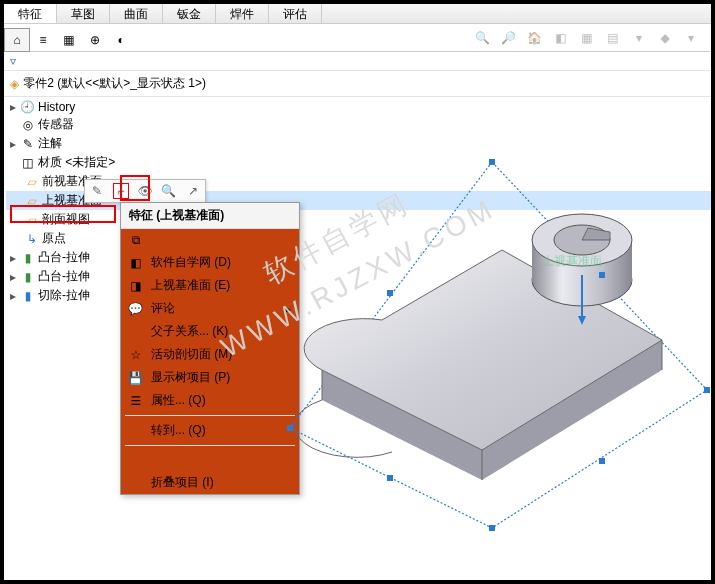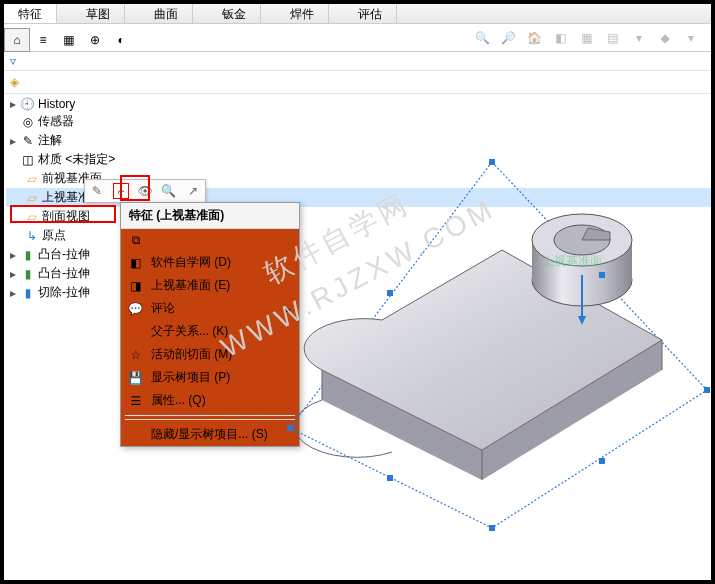--- a/index.html
+++ b/index.html
@@ -1,17 +1,17 @@
 <!DOCTYPE html>
 <html><head>
 <meta charset="utf-8">
 <style>
 * { margin:0; padding:0; box-sizing:border-box; font-family:"Microsoft YaHei",Arial,sans-serif; font-size:12px; }
 body { width:715px; height:584px; background:#fff; overflow:hidden; border:4px solid #000; position:relative; }
-.tabbar { height:20px; background:linear-gradient(#f8f8f8,#e8e8e8); border-bottom:1px solid #ccc; display:flex;gap:15px; }
+.tabbar { height:20px; background:linear-gradient(#f8f8f8,#e8e8e8); border-bottom:1px solid #ccc; display:flex; }
 .tab { padding:2px 14px; border-right:1px solid #ccc; cursor:pointer; line-height:16px; }
 .tab.active { background:#fff; border-bottom:1px solid #fff; }
 .viewtools { position:absolute; right:10px; top:24px; display:flex; gap:6px; align-items:center; opacity:.55; }
 .vt { width:20px; height:20px; display:flex; align-items:center; justify-content:center; color:#888; }
 .panel-tabs { display:flex; height:24px; border-bottom:1px solid #ccc; margin-top:4px; }
 .ptab { width:26px; height:24px; border:1px solid transparent; display:flex; align-items:center; justify-content:center; }
 .ptab.active { border:1px solid #999; background:#f4f4f4; }
 .filter-row { padding:2px 6px; color:#1a6fb3; }
 .part-row { padding:4px 6px; border-top:1px solid #e4e4e4; border-bottom:1px solid #e4e4e4; display:flex; align-items:center; gap:4px; }
 .tree { padding:2px 0 0 2px; }
@@ -62,20 +62,21 @@
 <div class="panel-tabs">
   <div class="ptab active">⌂</div>
   <div class="ptab">≡</div>
   <div class="ptab">▦</div>
   <div class="ptab">⊕</div>
   <div class="ptab">◐</div>
 </div>
 <div class="filter-row">▿</div>
 <div class="part-row">
   <span style="color:#d4a33a">◈</span>
+  <span>零件2 (默认&lt;&lt;默认&gt;_显示状态 1&gt;)</span>
 </div>
 
 <div class="tree">
   <div class="tree-item">
       <span class="exp">▸</span>
       <span class="ico">🕘</span>
       <span>History</span>
     </div>
   <div class="tree-item">
       <span class="exp"></span>
@@ -161,24 +162,31 @@
     </div>
   <div class="ctx-item">
       <span class="ctx-ico">💾</span>
       <span>显示树项目 (P)</span>
     </div>
   <div class="ctx-item">
       <span class="ctx-ico">☰</span>
       <span>属性... (Q)</span>
     </div>
   <div class="ctx-sep"></div>
+  <div class="ctx-item">
+      <span class="ctx-ico"></span>
+      <span>转到... (Q)</span>
+    </div>
   <div class="ctx-sep"></div>
   <div class="ctx-item">
       <span class="ctx-ico"></span>
-      <span>隐藏/显示树项目... (S)</span>
+    </div>
+  <div class="ctx-item">
+      <span class="ctx-ico"></span>
+      <span>折叠项目 (I)</span>
     </div>
 </div>
 
 <div class="redbox1"></div>
 <div class="redbox2"></div>
 
 <div class="watermark">软件自学网
 WWW.RJZXW.COM</div>
 
 <div class="viewport">

